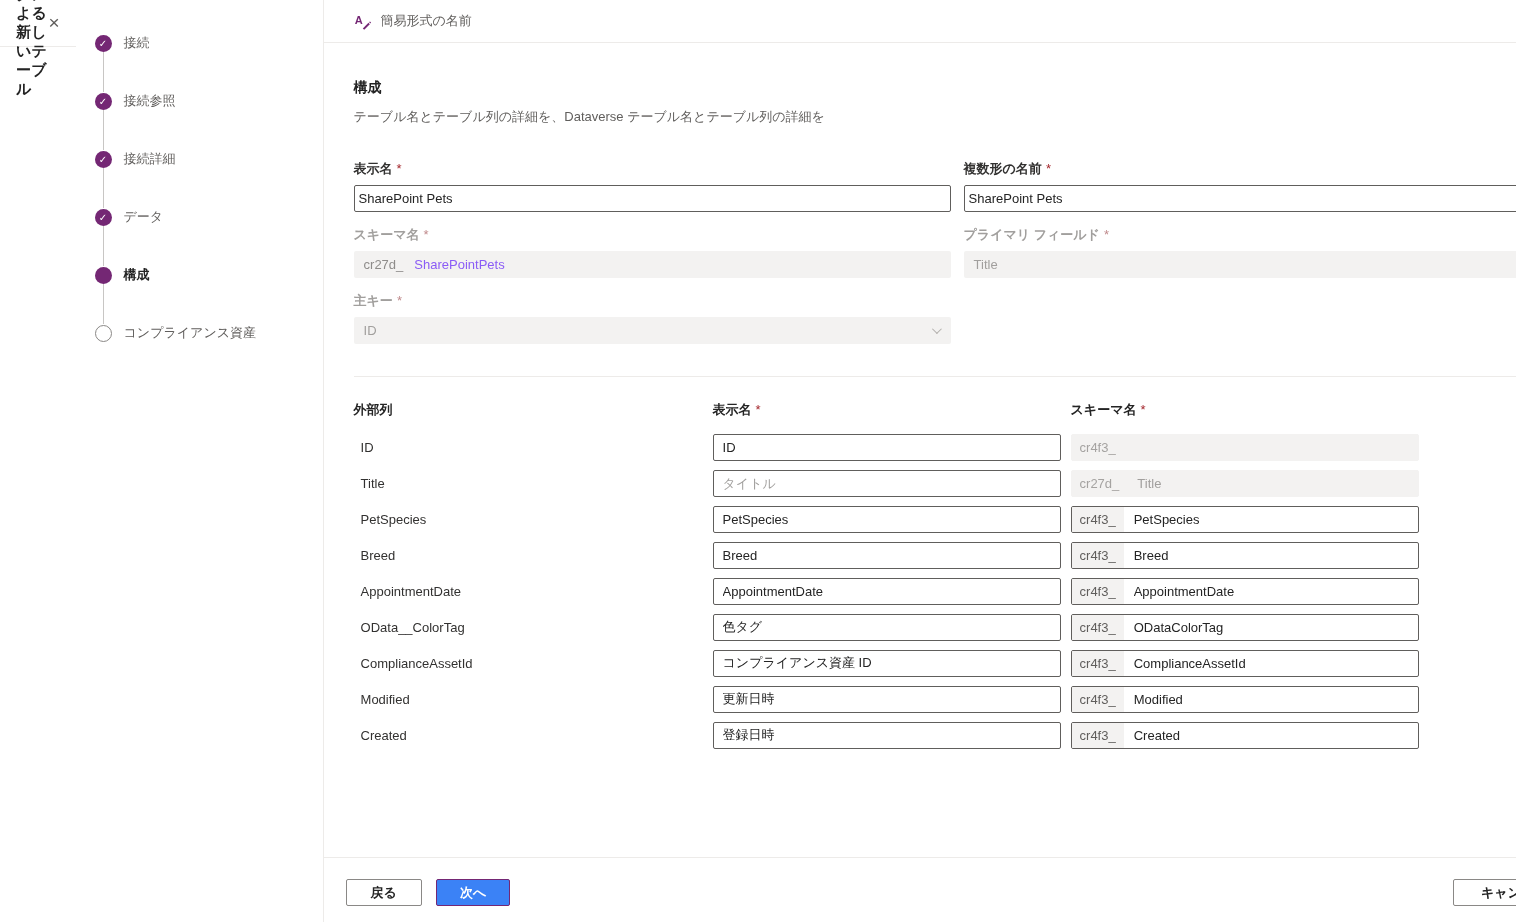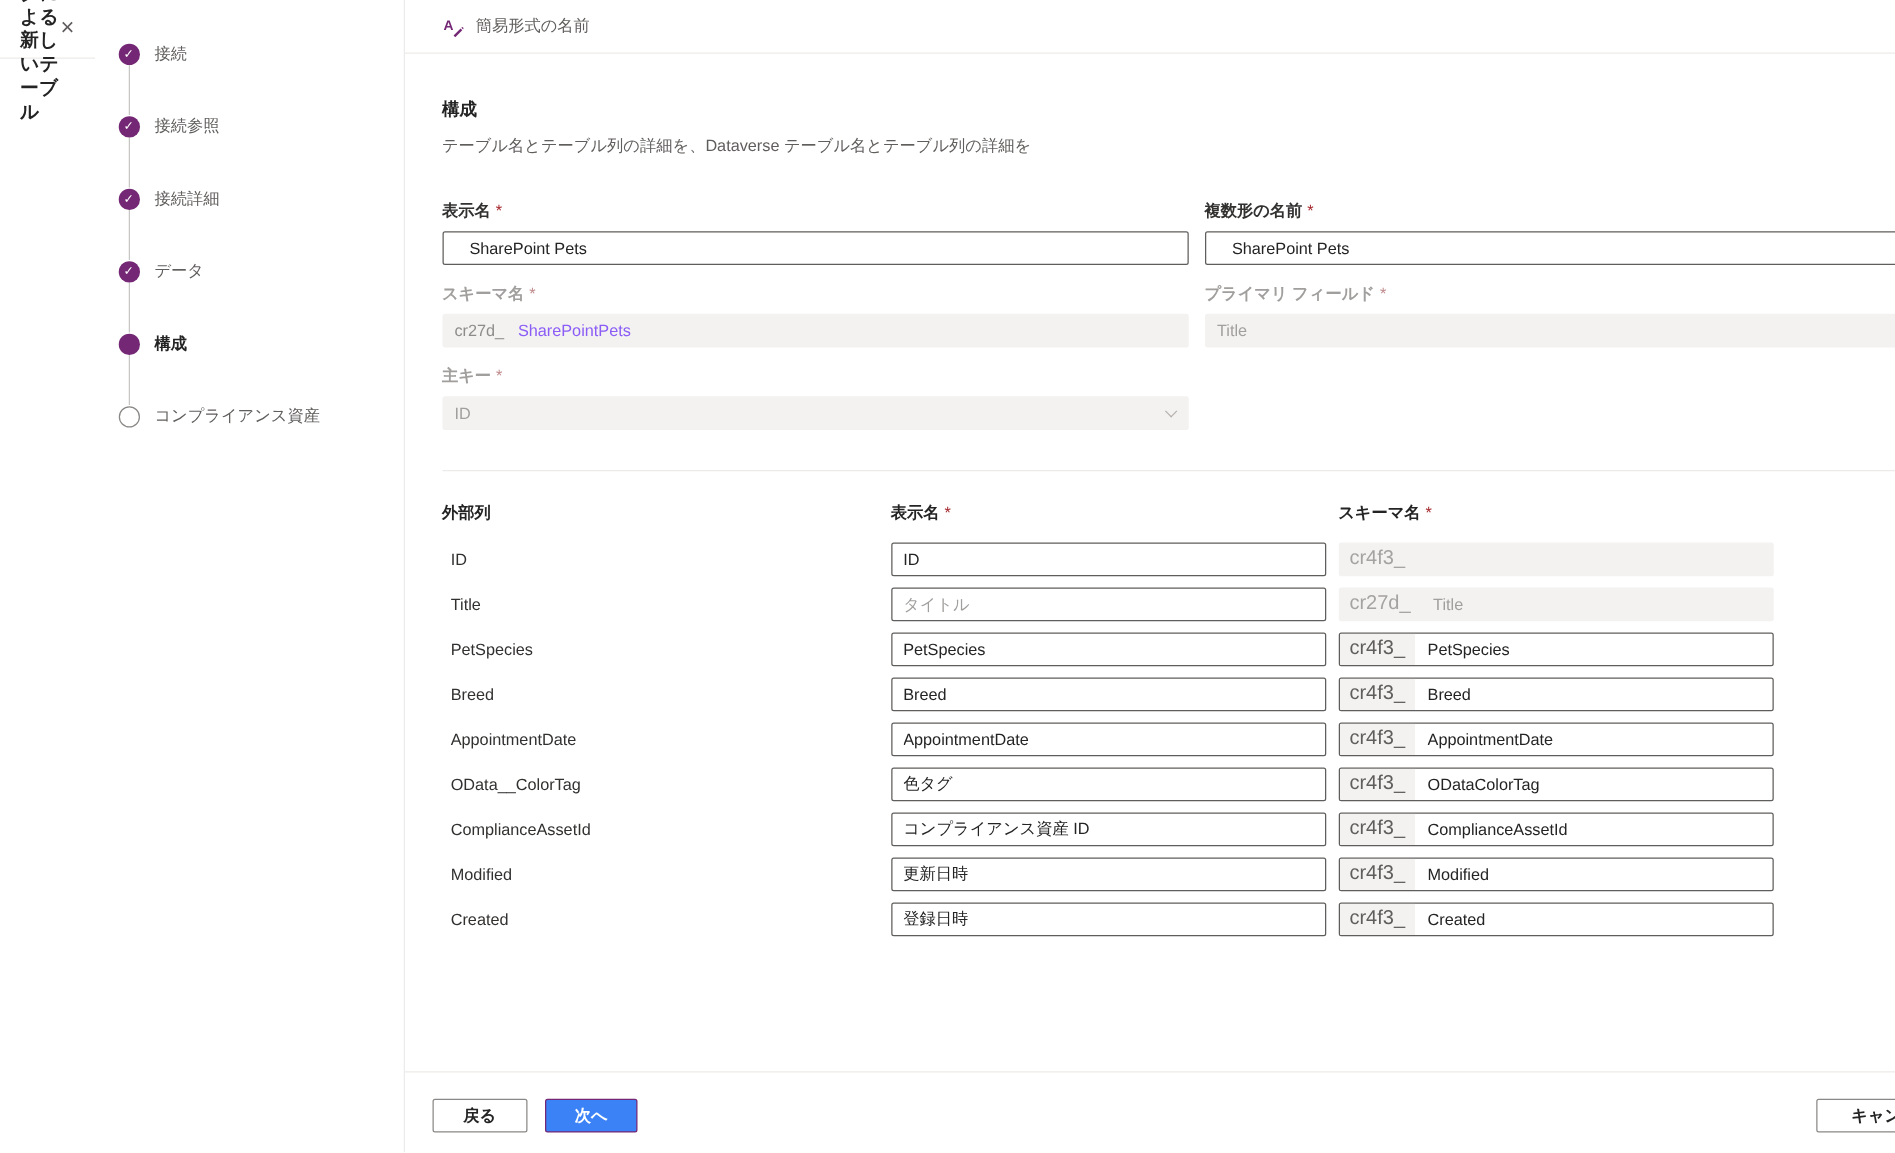--- a/index.html
+++ b/index.html
@@ -78,21 +78,21 @@
   }
   .field { margin-bottom: 14px; }
   .field-label { font-size: 13px; font-weight: 600; color: #323130; margin-bottom: 7px; }
   .field.disabled .field-label { color: #a19f9d; }
   .req { color: #a4262c; margin-left: 4px; font-weight: 400; }
   .field.disabled .req { color: #c08a8c; }
 
   input.text-input {
     width: 100%; height: 27px;
     border: 1px solid #605e5c; border-radius: 2px;
-    padding: 0 21px;
+    padding: 0 4px;
     font-size: 13px; color: #242424;
     font-family: inherit;
     outline: none;
   }
   input.text-input::placeholder { color: #a19f9d; }
 
   .composite-disabled {
     width: 100%; height: 27px;
     background: #f3f2f1; border-radius: 2px;
     display: flex; align-items: center; gap: 11px;
@@ -141,21 +141,21 @@
   .schema-field {
     width: 348px; height: 27px;
     border: 1px solid #605e5c; border-radius: 2px;
     display: flex; align-items: stretch; overflow: hidden;
     background: #fff;
   }
   .schema-prefix {
     background: #f3f2f1;
     display: flex; align-items: center;
     padding: 0 8px;
-    font-size: 16px; color: #605e5c;
+    font-size: 13px; color: #605e5c;
     white-space: nowrap;
   }
   .schema-input {
     flex: 1; border: none; outline: none;
     padding: 0 10px; font-size: 13px; color: #242424;
     font-family: inherit; background: transparent; min-width: 0;
   }
   .schema-field.disabled { border-color: #f3f2f1; background: #f3f2f1; }
   .schema-field.disabled .schema-prefix { background: transparent; color: #a5a3a1; }
   .schema-field.disabled .schema-input { color: #a19f9d; }

